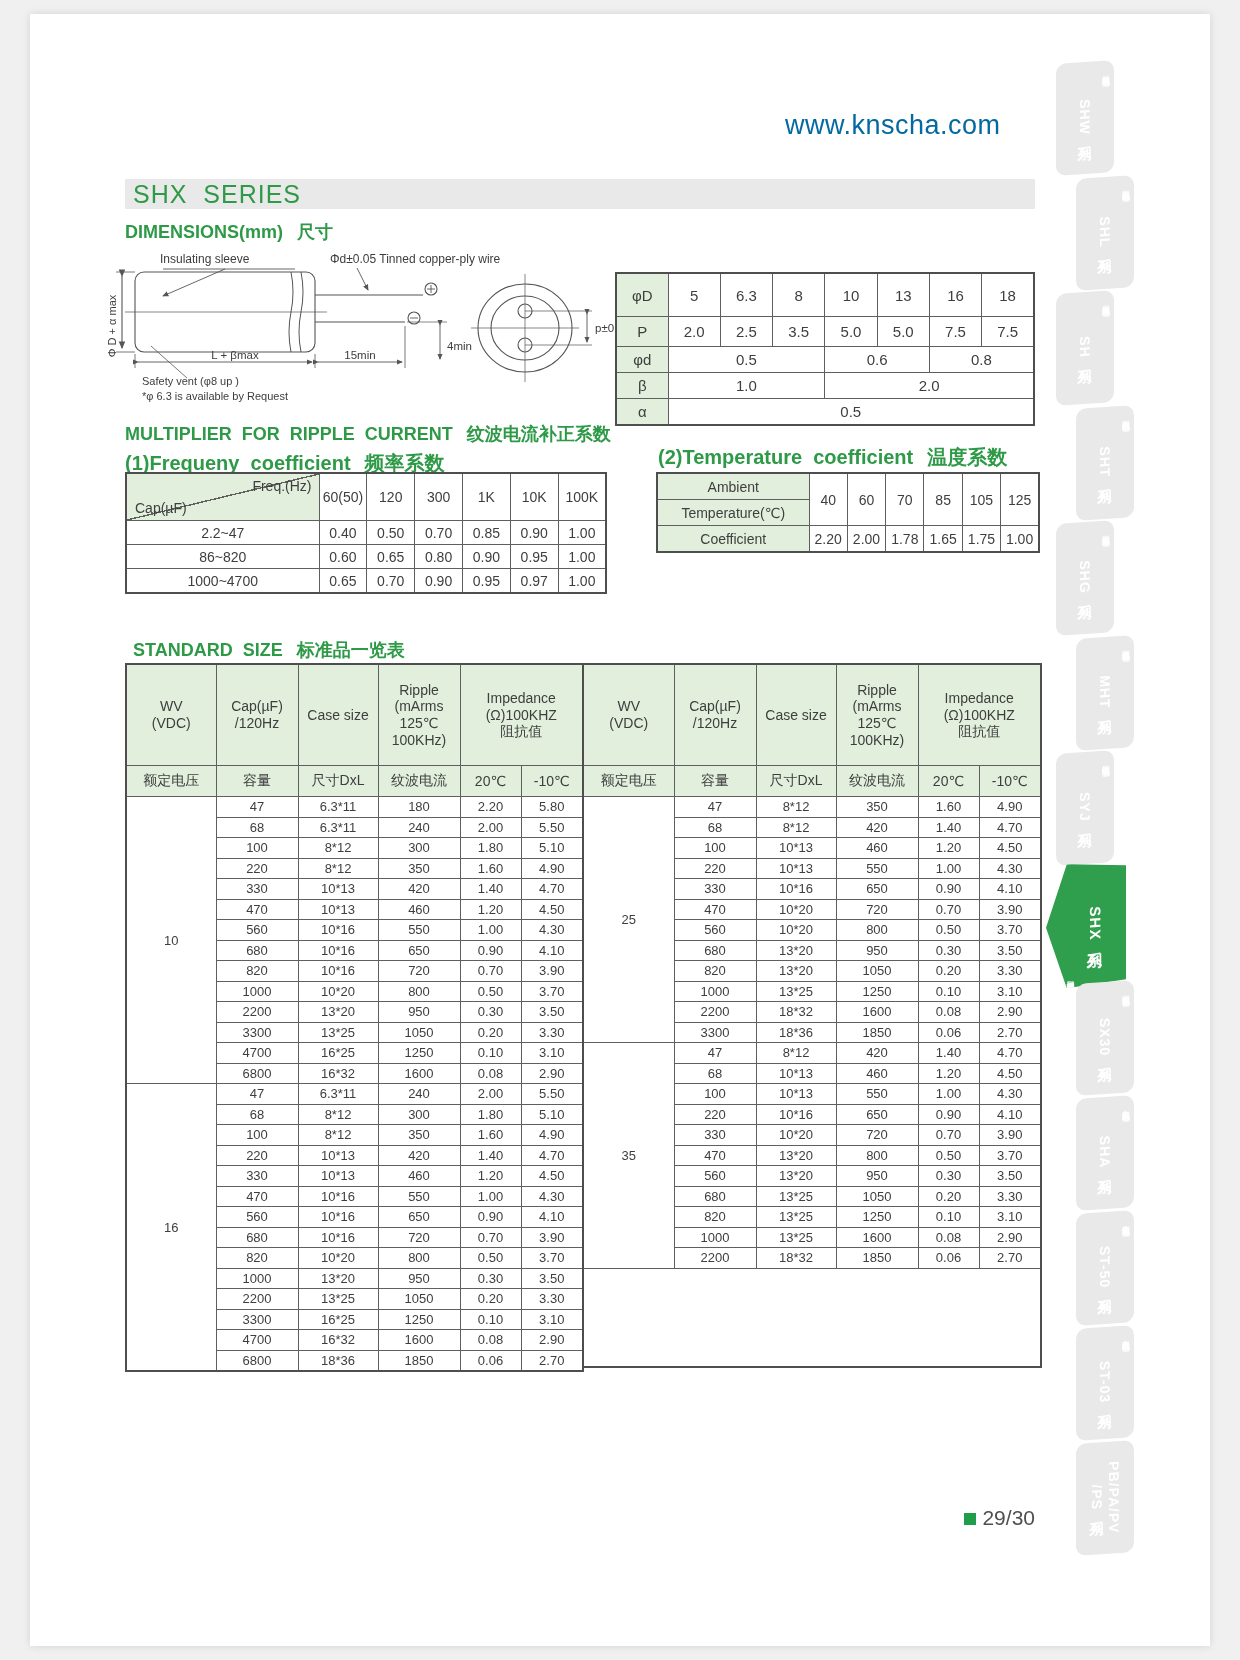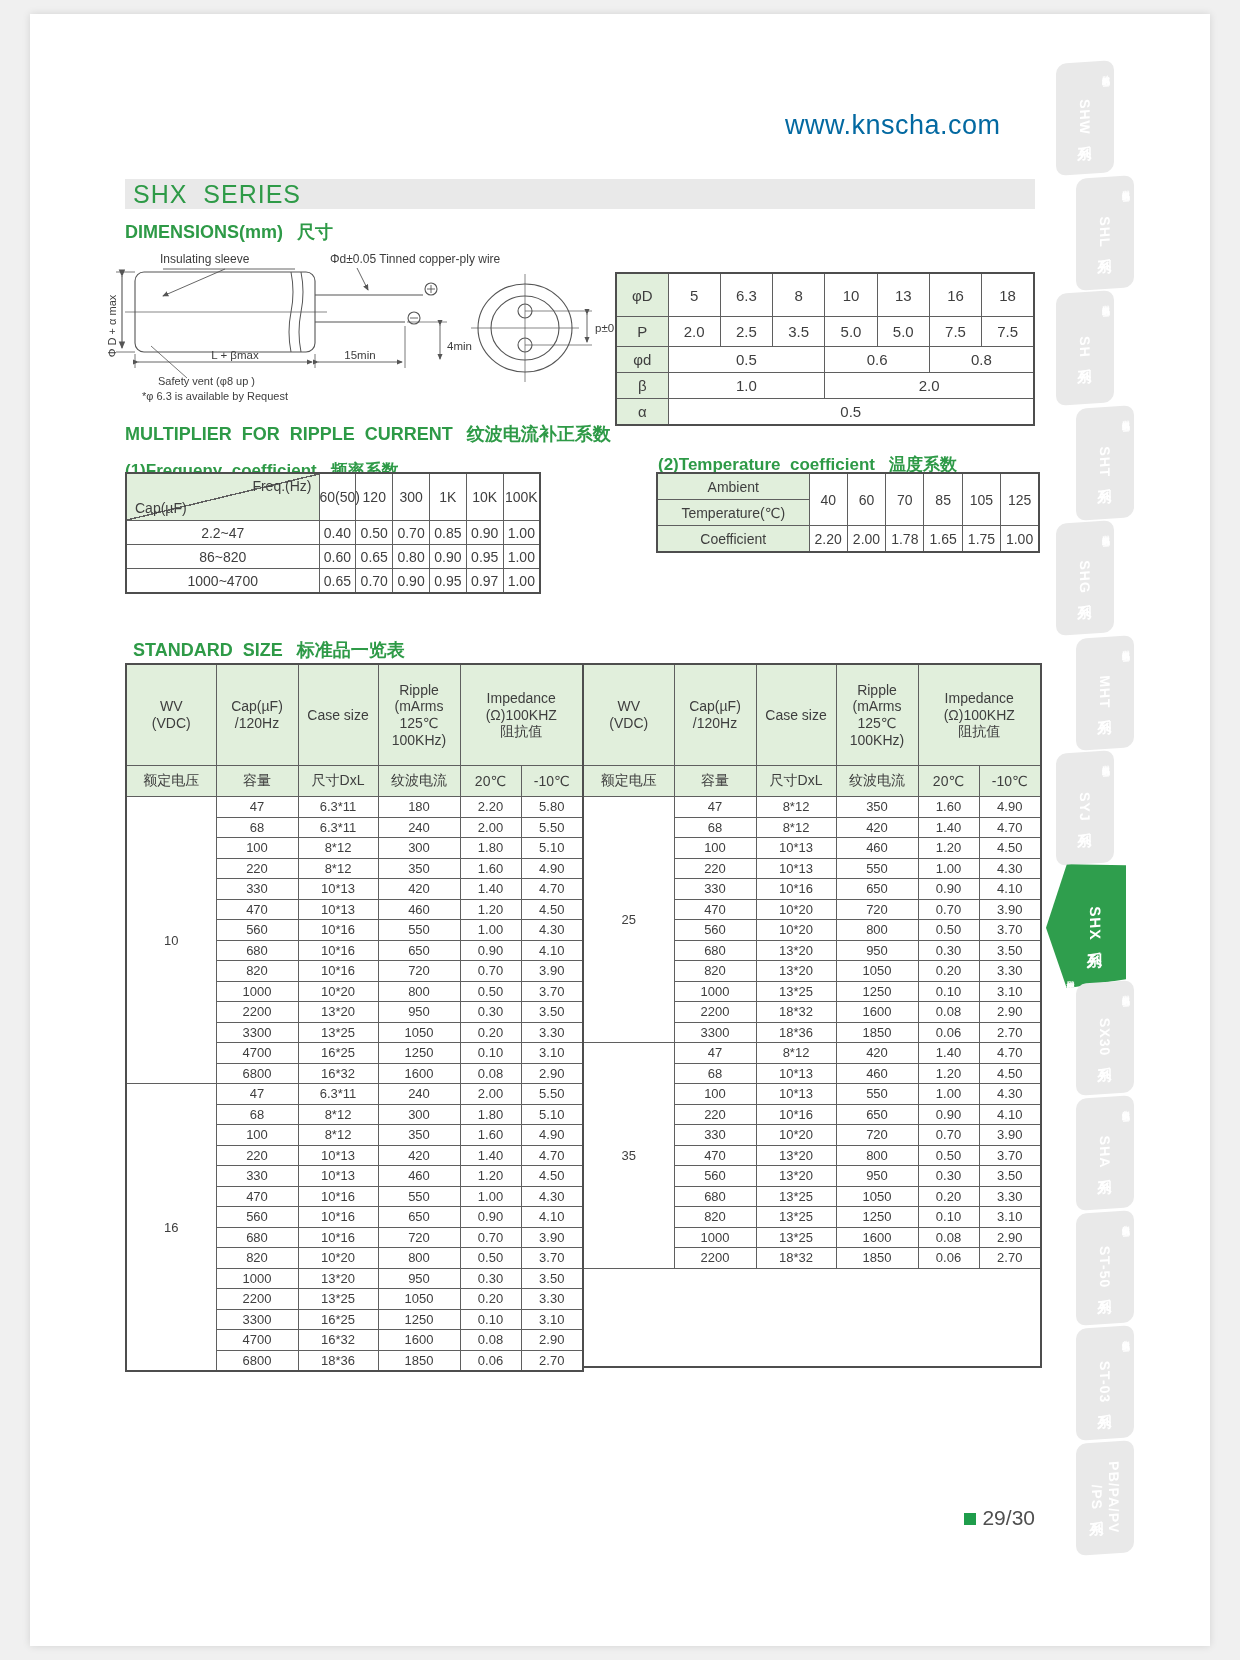--- a/index.html
+++ b/index.html
@@ -7,35 +7,35 @@
        font-family:"Liberation Sans","DejaVu Sans",sans-serif;overflow:hidden;}
   .page{position:absolute;left:30px;top:14px;width:1180px;height:1632px;background:#ffffff;
         box-shadow:0 0 8px rgba(0,0,0,0.12);}
   .abs{position:absolute;}
   .pre{white-space:pre-wrap;}
   .green{color:#2e9a47;}
   .site{left:755px;top:96px;width:222px;text-align:left;font-size:27px;color:#0369a1;letter-spacing:.5px;}
   .series-bar{left:95px;top:165px;width:910px;height:30px;background:#e9e9e9;}
   .series-title{position:absolute;left:8px;top:0;line-height:30px;font-size:25px;font-weight:normal;letter-spacing:1px;}
   .h-section{font-weight:bold;font-size:18px;}
-  .h-sub{font-weight:bold;font-size:17px;margin-top:9px;}
+  .h-sub{font-weight:bold;font-size:20px;}
   .h-cn{margin-left:14px;}
   .unit{left:880px;top:239px;width:125px;text-align:right;font-size:15px;color:#3c3c3c;margin-top:20px;}
   .dlabel{font-size:12px;color:#3d3d3d;}
   .rot{transform:rotate(-90deg);transform-origin:center center;text-align:center;}
   
   table{border-collapse:collapse;background:#fff;table-layout:fixed;}
   .grid{border:2px solid #4e4e4e;}
   .grid th,.grid td{border:1px solid #5f5f5f;text-align:center;color:#3e3e3e;padding:0;font-weight:normal;}
   .hdr{background:#e1efdc;}
   #dim-table{width:420px;font-size:15px;}
   #dim-table tr:nth-child(1) td,#dim-table tr:nth-child(1) th{height:42px;}
   #dim-table tr:nth-child(2) td,#dim-table tr:nth-child(2) th{height:29px;}
   #dim-table tr:nth-child(n+3) td,#dim-table tr:nth-child(n+3) th{height:25px;}
-  #freq-table{width:416px;font-size:14px;padding-left:40px;}
+  #freq-table{width:482px;font-size:14px;padding-left:40px;}
   #freq-table thead th{height:46px;}
   #freq-table tbody td,#freq-table tbody th{height:23px;}
   .diag{position:relative;background:#e1efdc;}
   .diag::after{content:"";position:absolute;inset:0;
      background:linear-gradient(to bottom right,transparent calc(50% - .7px),#5f5f5f calc(50% - .7px),#5f5f5f calc(50% + .7px),transparent calc(50% + .7px));}
   .diag .c-top{position:absolute;top:4px;right:7px;z-index:2;}
   .diag .c-bot{position:absolute;bottom:4px;left:8px;z-index:2;}
   #temp-table{width:384px;font-size:14px;}
   #temp-table td,#temp-table th{height:25px;}
   .std{width:457px;}
@@ -118,21 +118,21 @@
     </g>
   </svg>
 
   <div class="abs dlabel" style="left:130px;top:238px;">Insulating  sleeve</div>
   <div class="abs dlabel" style="left:300px;top:238px;">Φd±0.05  Tinned copper-ply  wire</div>
   <div class="abs dlabel rot" style="left:28px;top:306px;width:108px;font-size:11px;">Φ D + α max</div>
   <div class="abs dlabel" style="left:160px;top:335px;width:90px;text-align:center;font-size:11.5px;">L + βmax</div>
   <div class="abs dlabel" style="left:290px;top:335px;width:80px;text-align:center;font-size:11.5px;">15min</div>
   <div class="abs dlabel" style="left:417px;top:326px;font-size:11.5px;">4min</div>
   <div class="abs dlabel" style="left:565px;top:308px;font-size:11.5px;">p±0.5</div>
-  <div class="abs dlabel" style="left:128px;top:361px;font-size:11px;">Safety vent (φ8 up )</div>
+  <div class="abs dlabel" style="left:112px;top:361px;font-size:11px;">Safety vent (φ8 up )</div>
   <div class="abs dlabel" style="left:112px;top:376px;font-size:11px;">*φ 6.3 is available by Request</div>
 
   <table id="dim-table" class="abs grid" style="left:585px;top:258px;">
     <colgroup>
         <col style="width:52px">
       </colgroup>
     <tbody>
         <tr>
           <th class="hdr">φD</th>
           <td>5</td>

